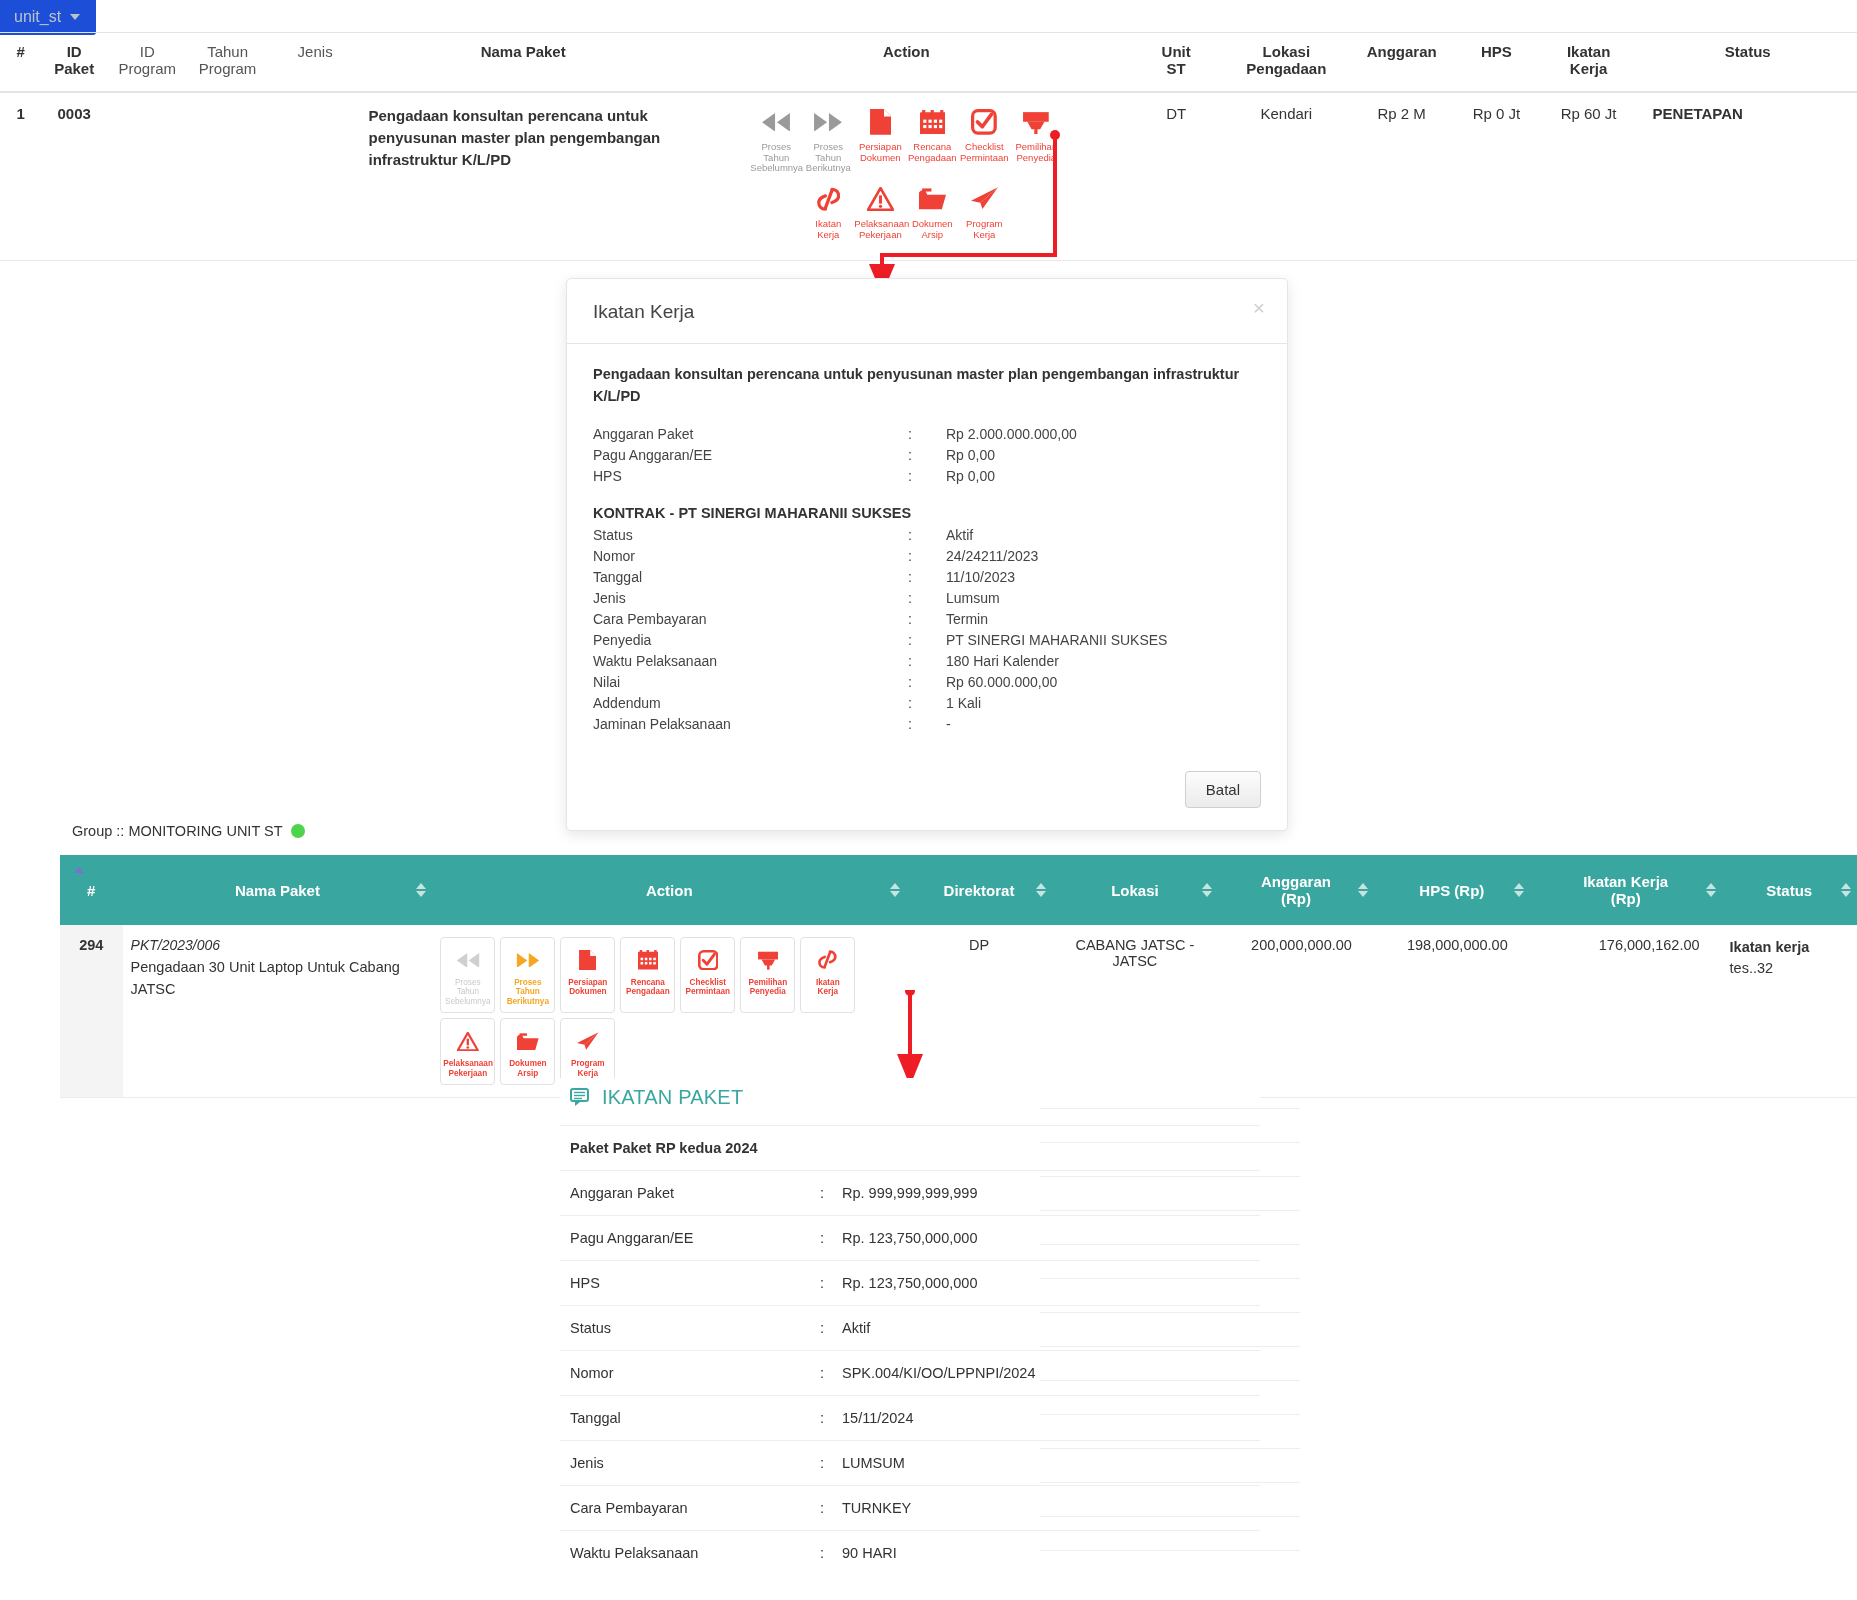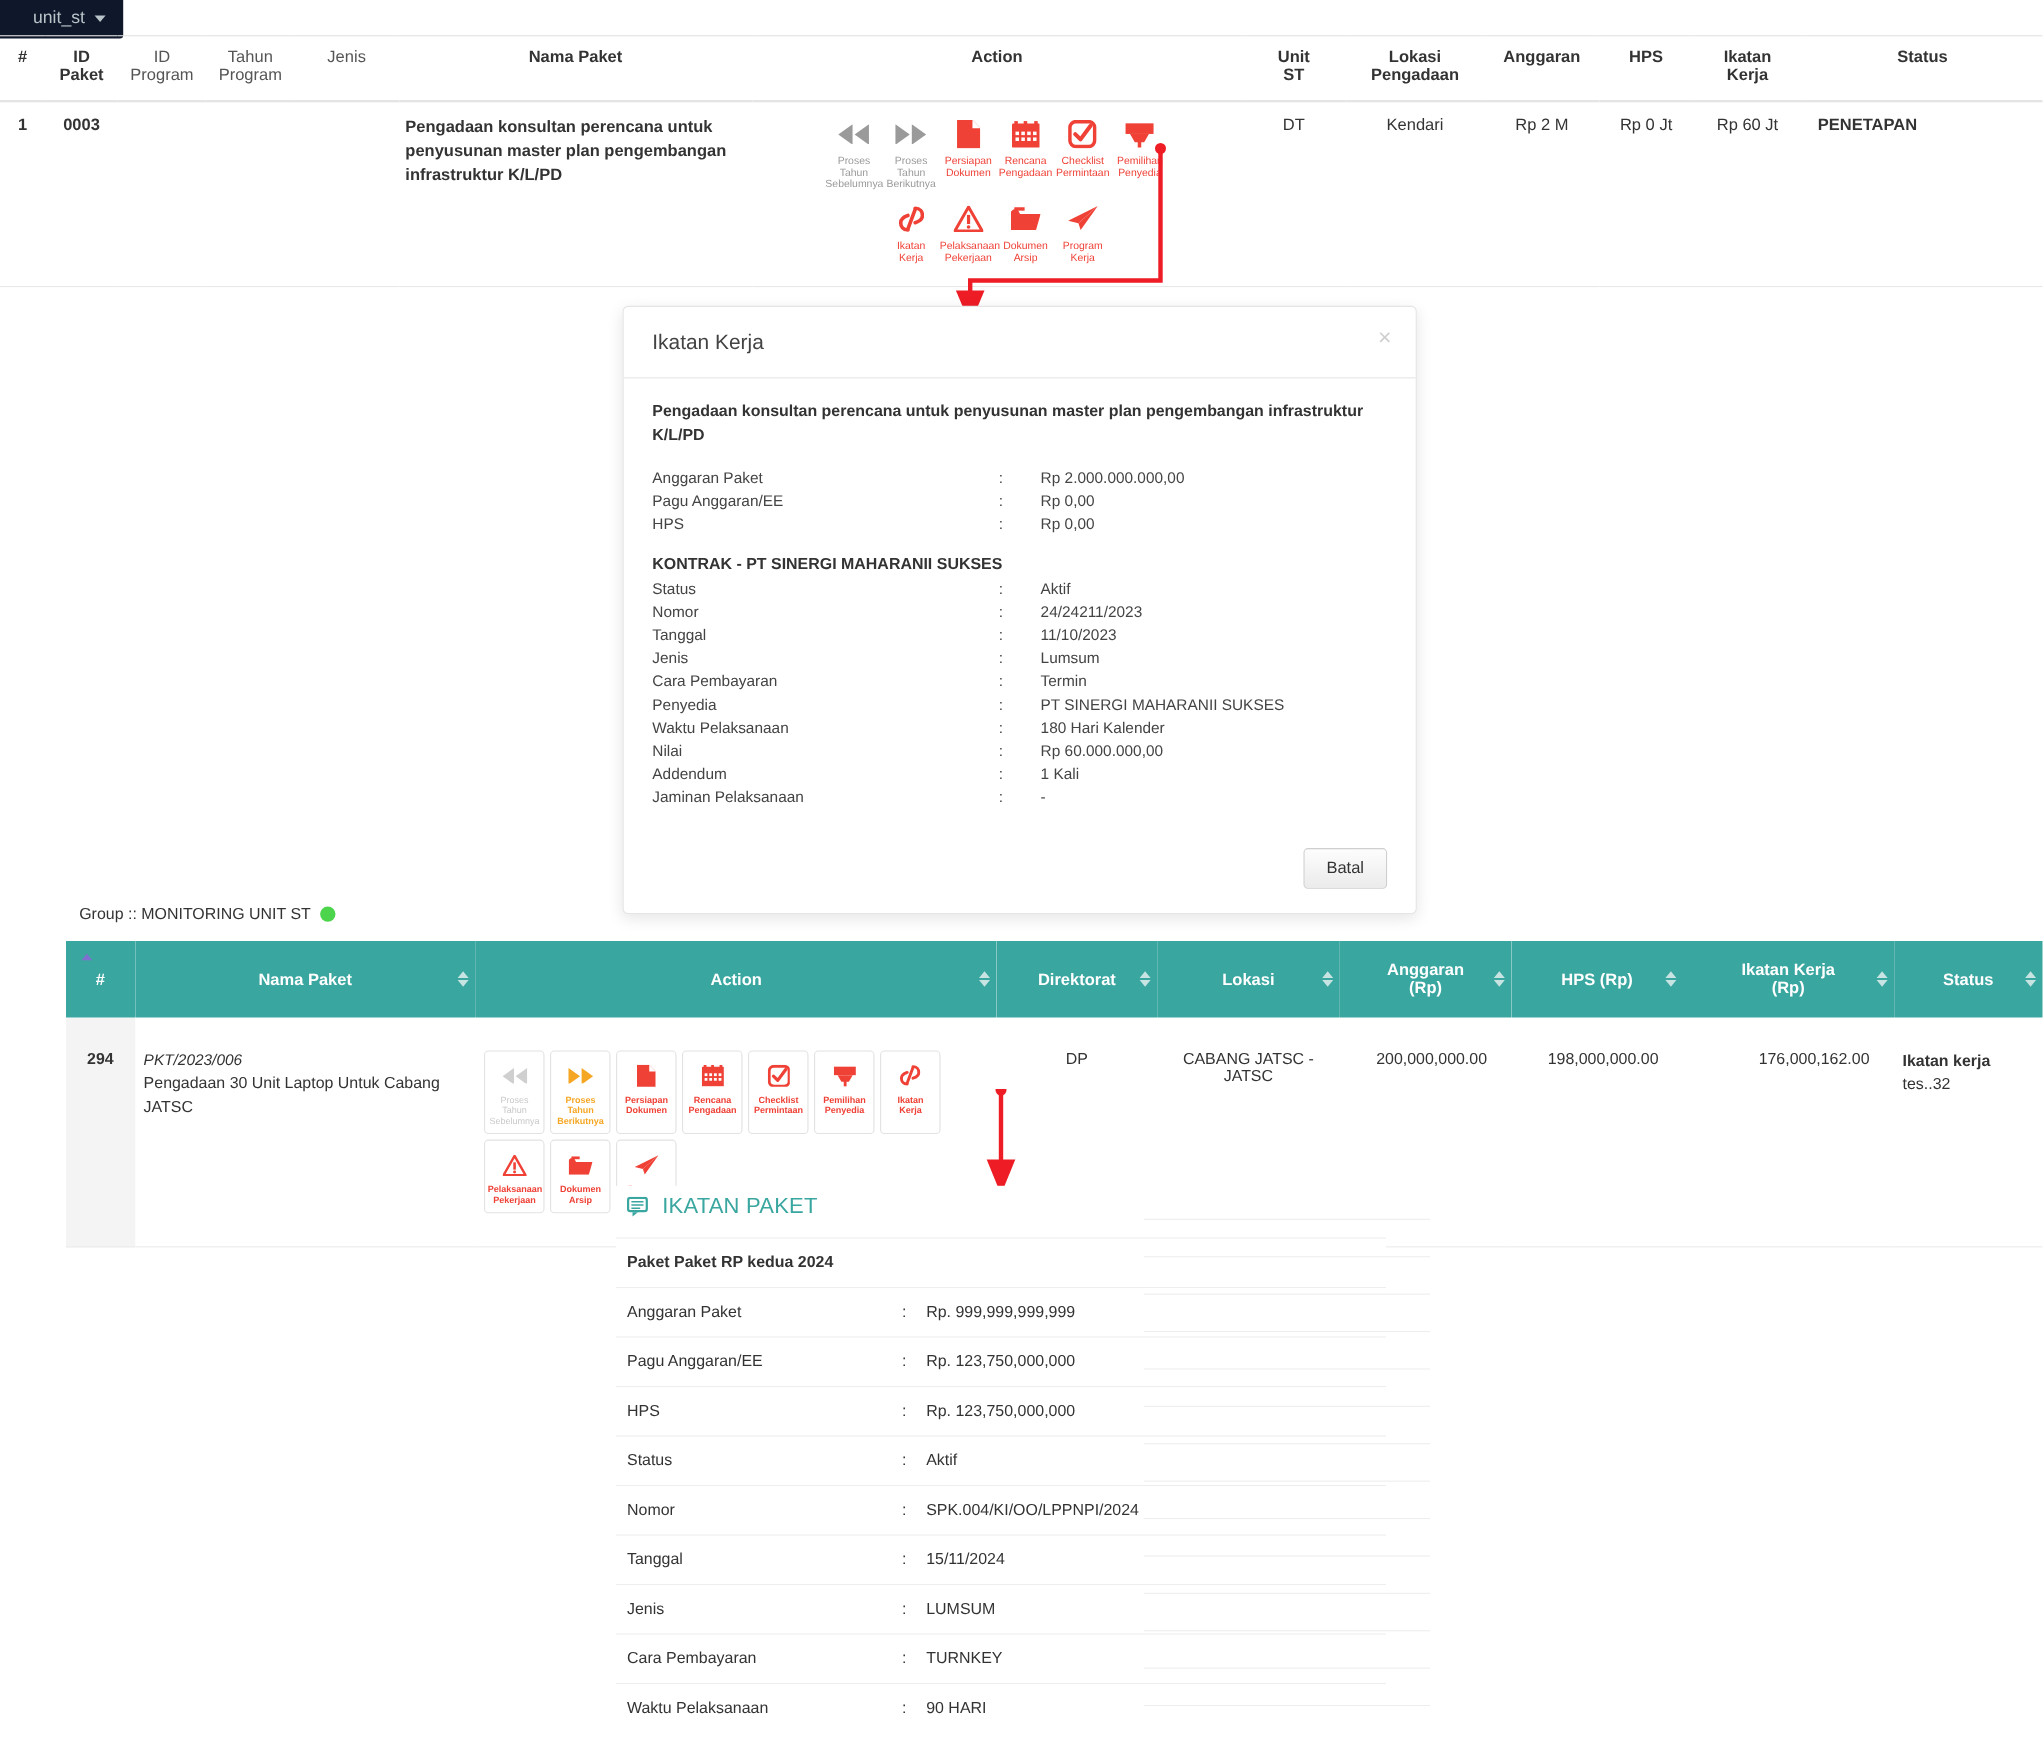--- a/index.html
+++ b/index.html
@@ -8,22 +8,22 @@
     background:#ffffff;
     font-family:"Liberation Sans", sans-serif;
     color:#333;
     -webkit-font-smoothing:antialiased;
   }
   .page{position:relative;width:1857px;min-height:1600px;overflow:hidden;}
 
   
   .unit-chip{
     position:absolute;left:0;top:0;
-    background:#0f172a;color:#b9c4c9;
-    padding:9px 16px 10px 30px;
+    background:#1d4ed8;color:#b9c4c9;
+    padding:9px 16px 10px 14px;
     font-size:16px;line-height:1;
     display:flex;align-items:center;gap:9px;
     border-radius:0 0 3px 0;
   }
   .caret{width:0;height:0;border-left:5px solid transparent;border-right:5px solid transparent;border-top:6px solid #b9c4c9;display:inline-block;}
 
   
   .t1{position:absolute;left:0;top:32px;width:1857px;border-collapse:collapse;}
   .t1 th{
     font-size:15px;font-weight:bold;color:#333;
@@ -96,21 +96,21 @@
   }
   .t2 thead th .sortc{
     position:absolute;right:6px;top:50%;transform:translateY(-50%);
     display:flex;flex-direction:column;gap:2px;
   }
   .t2 thead th .sortc i{width:0;height:0;border-left:5px solid transparent;border-right:5px solid transparent;display:block;}
   .t2 thead th .sortc i.up{border-bottom:6px solid #c8e4e2;}
   .t2 thead th .sortc i.dn{border-top:6px solid #c8e4e2;}
   .t2 thead th.hash .sortc{right:auto;left:14px;top:12px;transform:none;}
   .t2 thead th.hash .sortc i.up{border-bottom:6px solid #7f6fd0;}
-  .t2 tbody td{font-size:14.5px;padding:30px 8px;vertical-align:top;border-bottom:1px solid #ececec;}
+  .t2 tbody td{font-size:14.5px;padding:12px 8px;vertical-align:top;border-bottom:1px solid #ececec;}
   .t2 tbody td.idx{background:#f4f4f4;text-align:center;font-weight:bold;width:45px;}
   .t2 .pkgcode{font-style:italic;font-size:14px;margin-bottom:4px;}
   .t2 .pkgname{font-size:14.5px;line-height:1.5;}
   .t2 .num{text-align:right;padding-right:22px;}
   .t2 .ctr{text-align:center;}
   .status2{font-size:14px;line-height:1.45;}
   .status2 b{font-weight:bold;}
 
   
   .ikatan{

